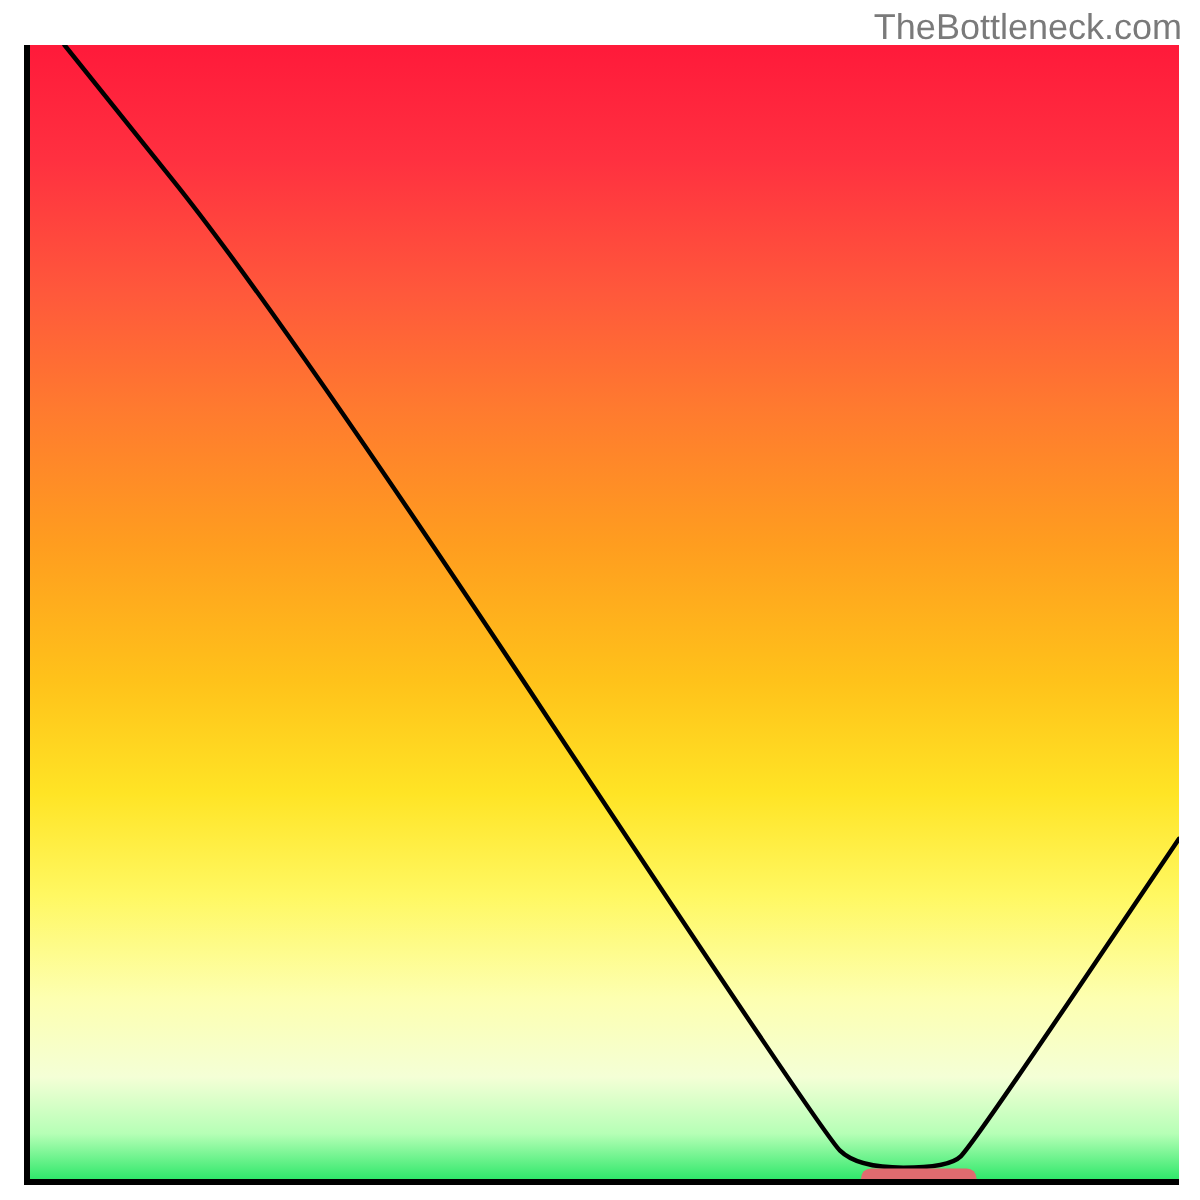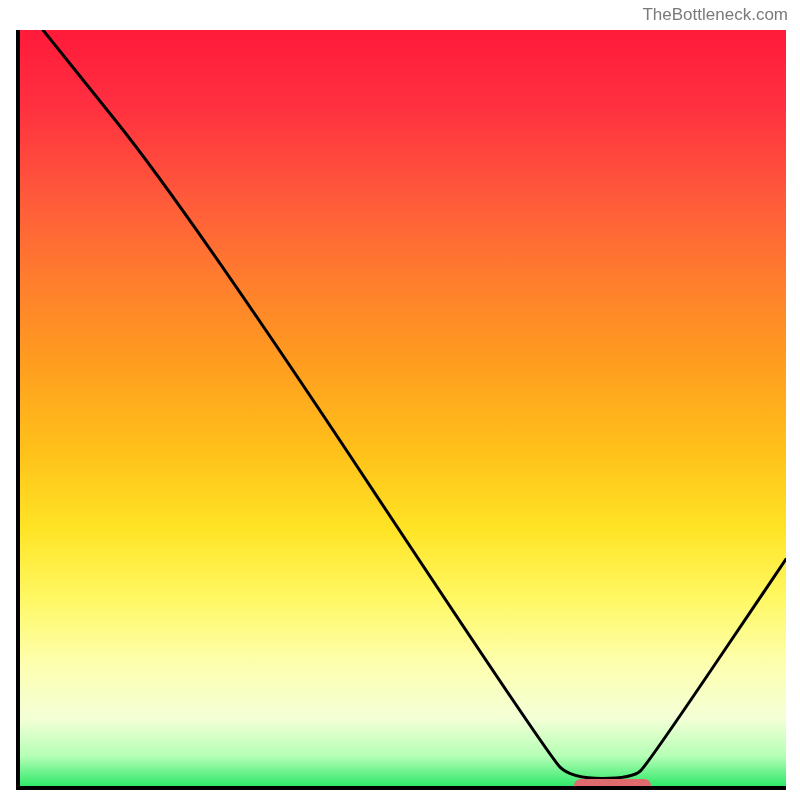--- a/index.html
+++ b/index.html
@@ -9,21 +9,21 @@
     height: 800px;
     position: relative;
     font-family: Arial, sans-serif;
     background: #ffffff;
   }
   .watermark {
     position: absolute;
     top: 5px;
     right: 12px;
     color: #7a7a7a;
-    font-size: 17px;
+    font-size: 24px;
     font-weight: 500;
     z-index: 10;
   }
   .chart-container {
     position: absolute;
     top: 30px;
     left: 16px;
     width: 770px;
     height: 760px;
     border-left: 4px solid #000;

